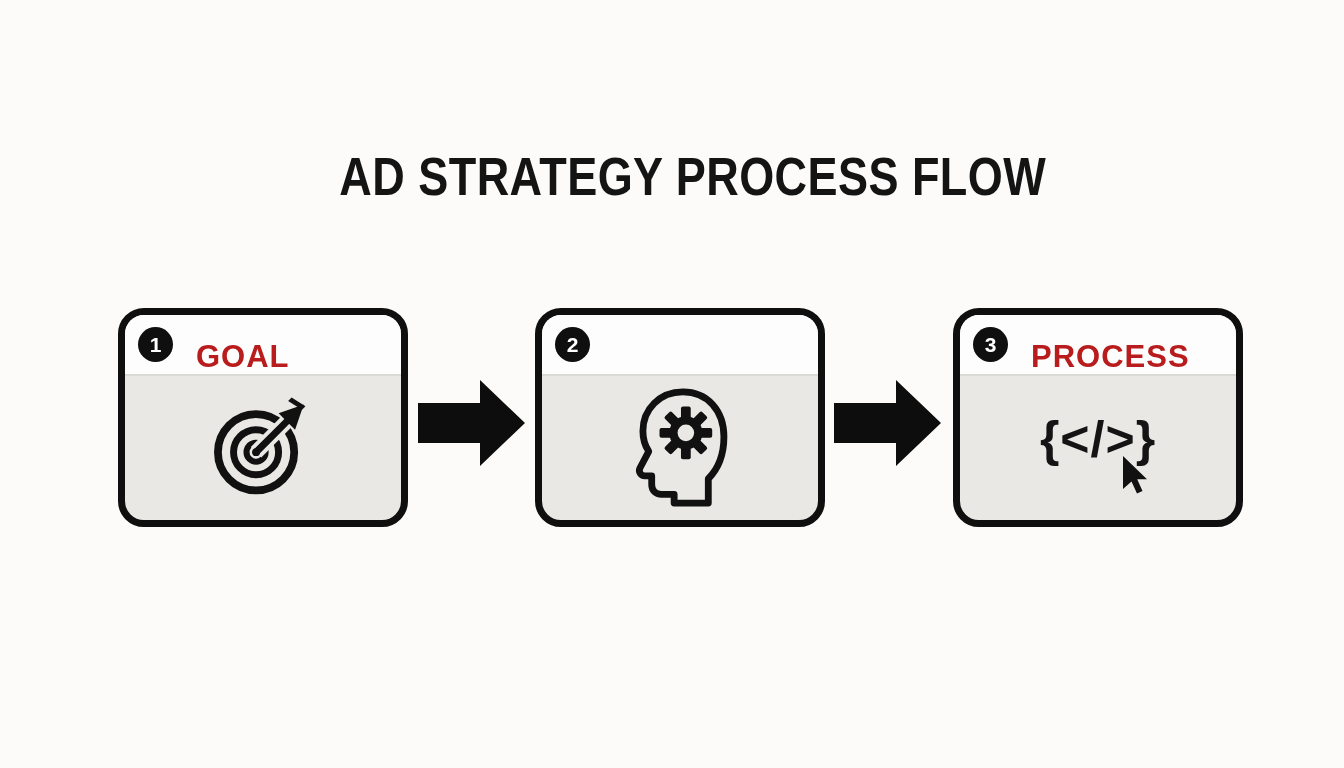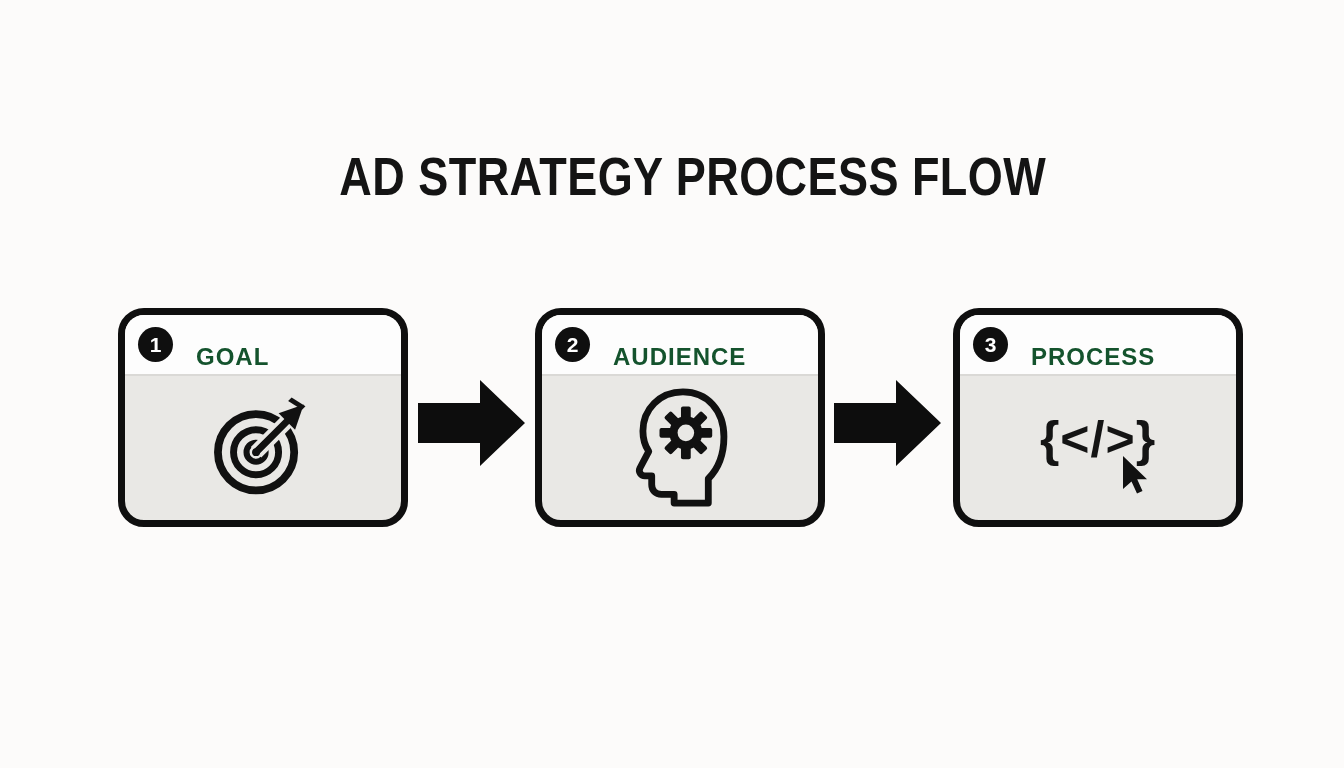--- a/index.html
+++ b/index.html
@@ -61,24 +61,24 @@
     color: #ffffff;
     font-size: 21px;
     font-weight: 700;
     display: flex;
     align-items: center;
     justify-content: center;
     flex: 0 0 auto;
   }
   .card-label {
     margin-left: 23px;
-    font-size: 24px;
+    font-size: 31px;
     font-weight: 700;
     letter-spacing: 1px;
-    color: #14532d;
+    color: #b91c1c;
     white-space: nowrap;
     margin-top: 24px;
   }
   .card-body {
     height: 142px;
     display: flex;
     align-items: center;
     justify-content: center;
     position: relative;
   }
@@ -134,21 +134,20 @@
     </div>
   </div>
 
   <svg class="flow-arrow arrow-1" viewBox="0 0 107 86">
     <polygon points="0,23 62,23 62,0 107,43 62,86 62,63 0,63" fill="#0d0d0d"></polygon>
   </svg>
 
   <div class="step-card card-2">
     <div class="card-header">
       <div class="badge">2</div>
-      <div class="card-label">AUDIENCE</div>
     </div>
     <div class="card-body">
       <svg width="100" height="122" viewBox="0 0 100 125">
         <path d="M53 6 C 29 6 12 24 12 46 C 12 54 14 61 18 67 L 9 84 C 7 88 10 92 14 92 L 21 92 L 21 101 C 21 107 25 111 31 111 L 44 111 L 44 120 L 79 120 L 79 95 C 89 85 95 70 95 52 C 95 25 78 6 53 6 Z" fill="none" stroke="#111" stroke-width="7" stroke-linejoin="round"></path>
         <g fill="#111">
           <rect x="51" y="21" width="10" height="54" rx="2"></rect>
           <rect x="51" y="21" width="10" height="54" rx="2" transform="rotate(45 56 48)"></rect>
           <rect x="51" y="21" width="10" height="54" rx="2" transform="rotate(90 56 48)"></rect>
           <rect x="51" y="21" width="10" height="54" rx="2" transform="rotate(135 56 48)"></rect>
           <circle cx="56" cy="48" r="17"></circle>

